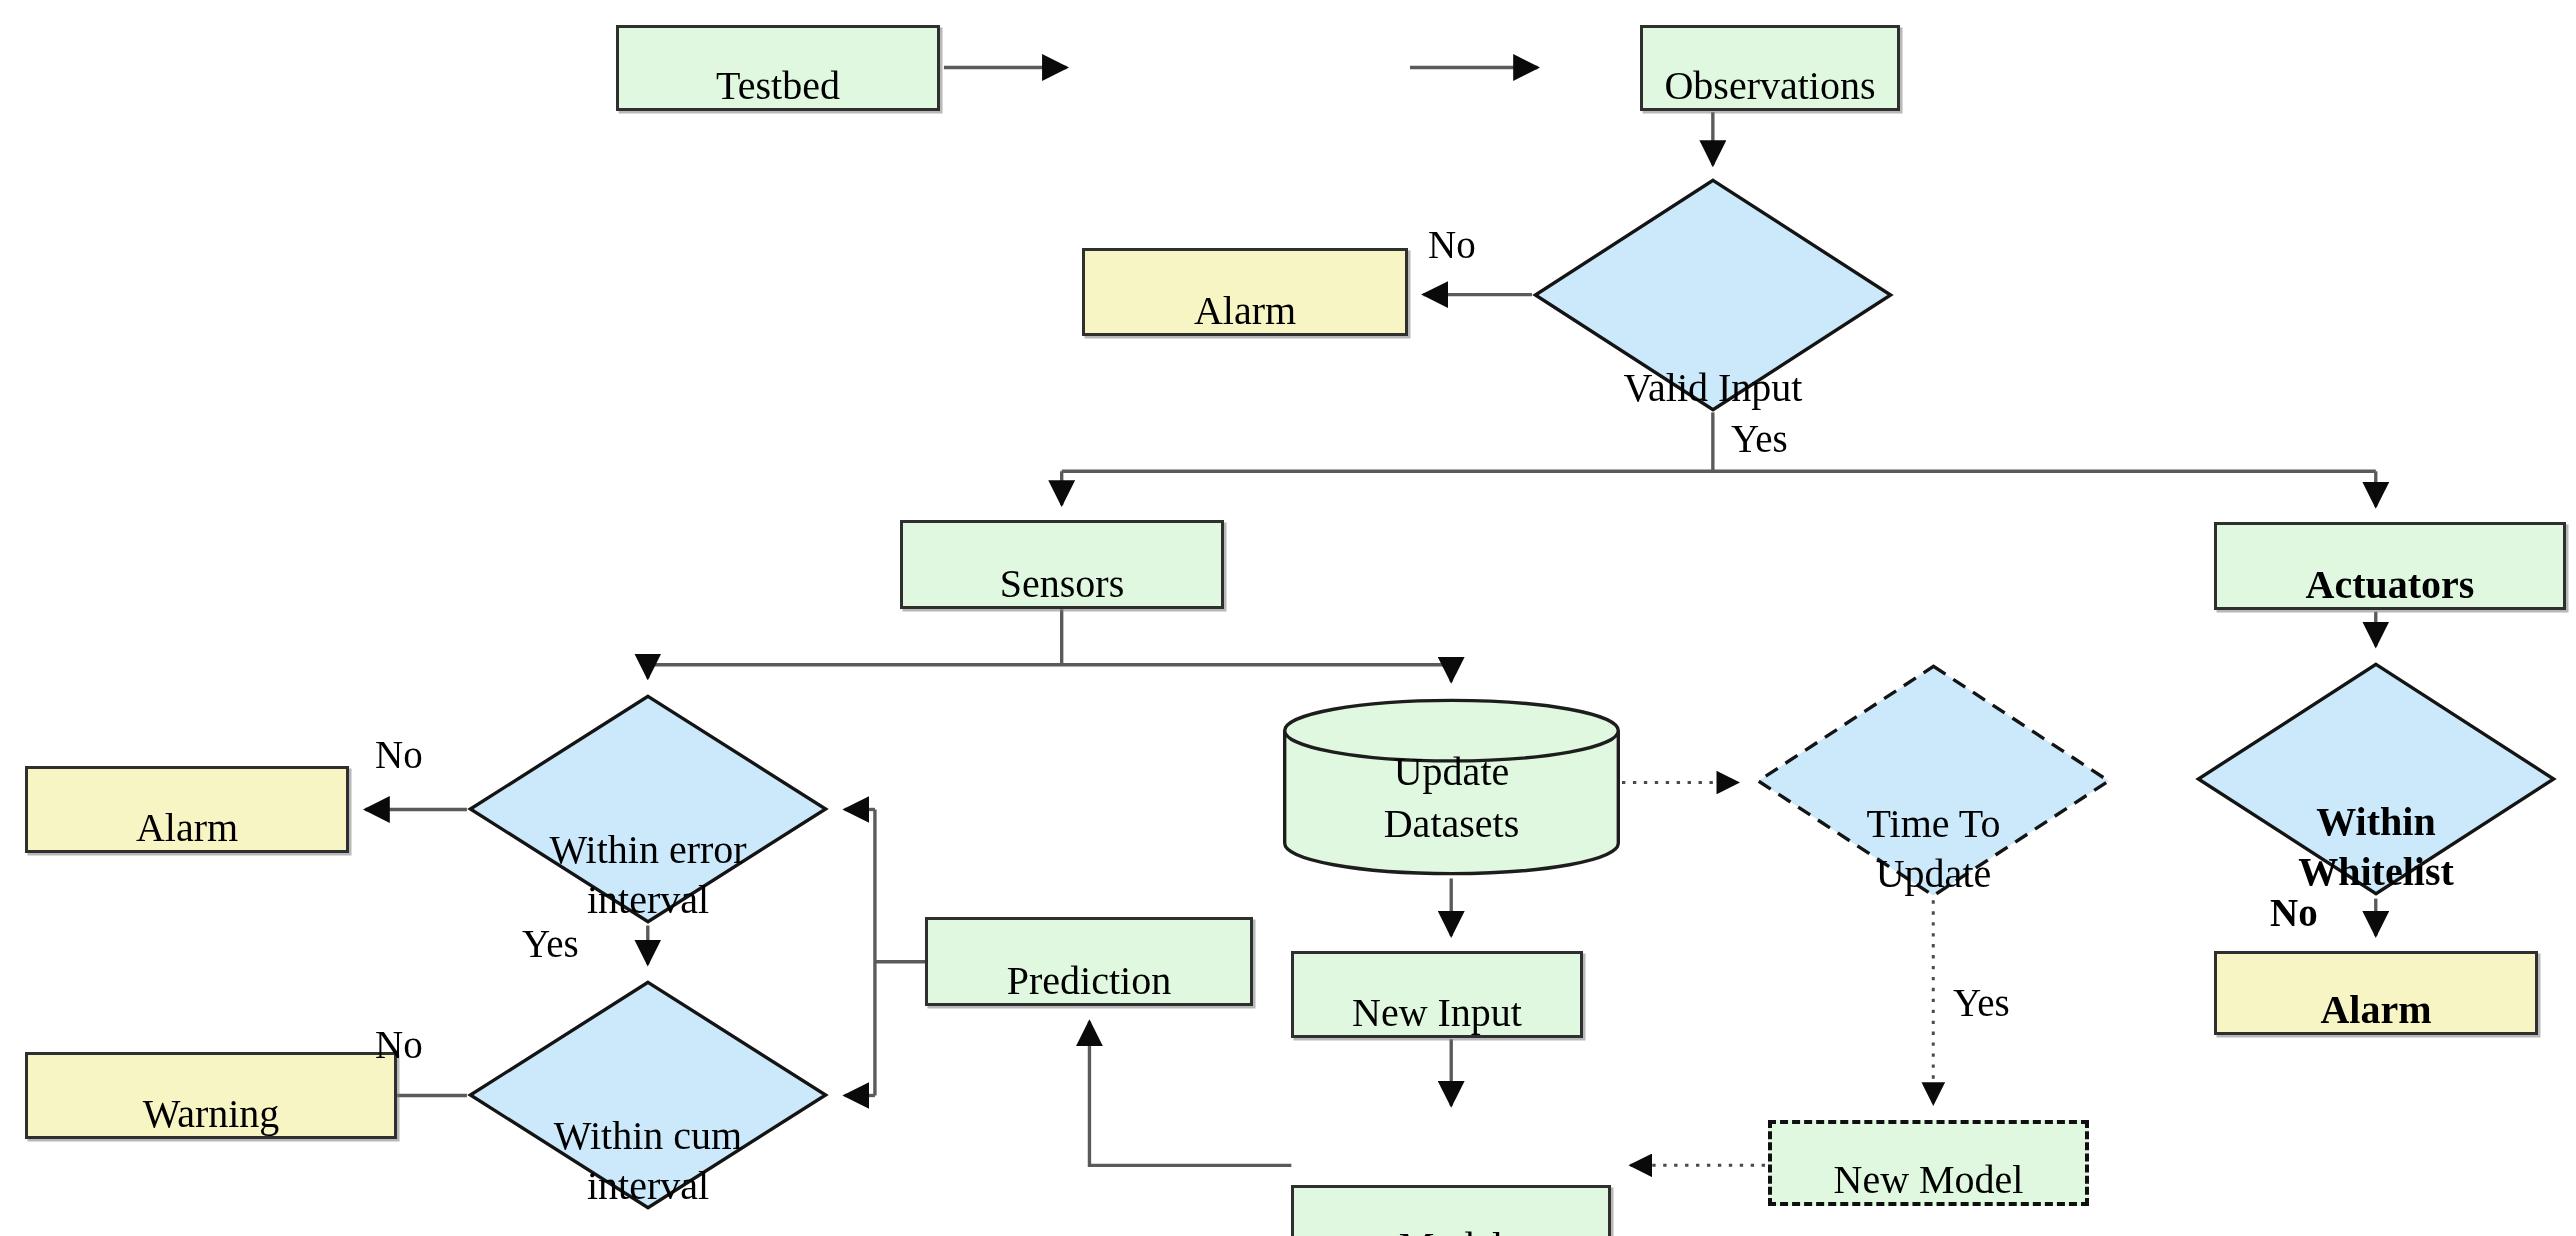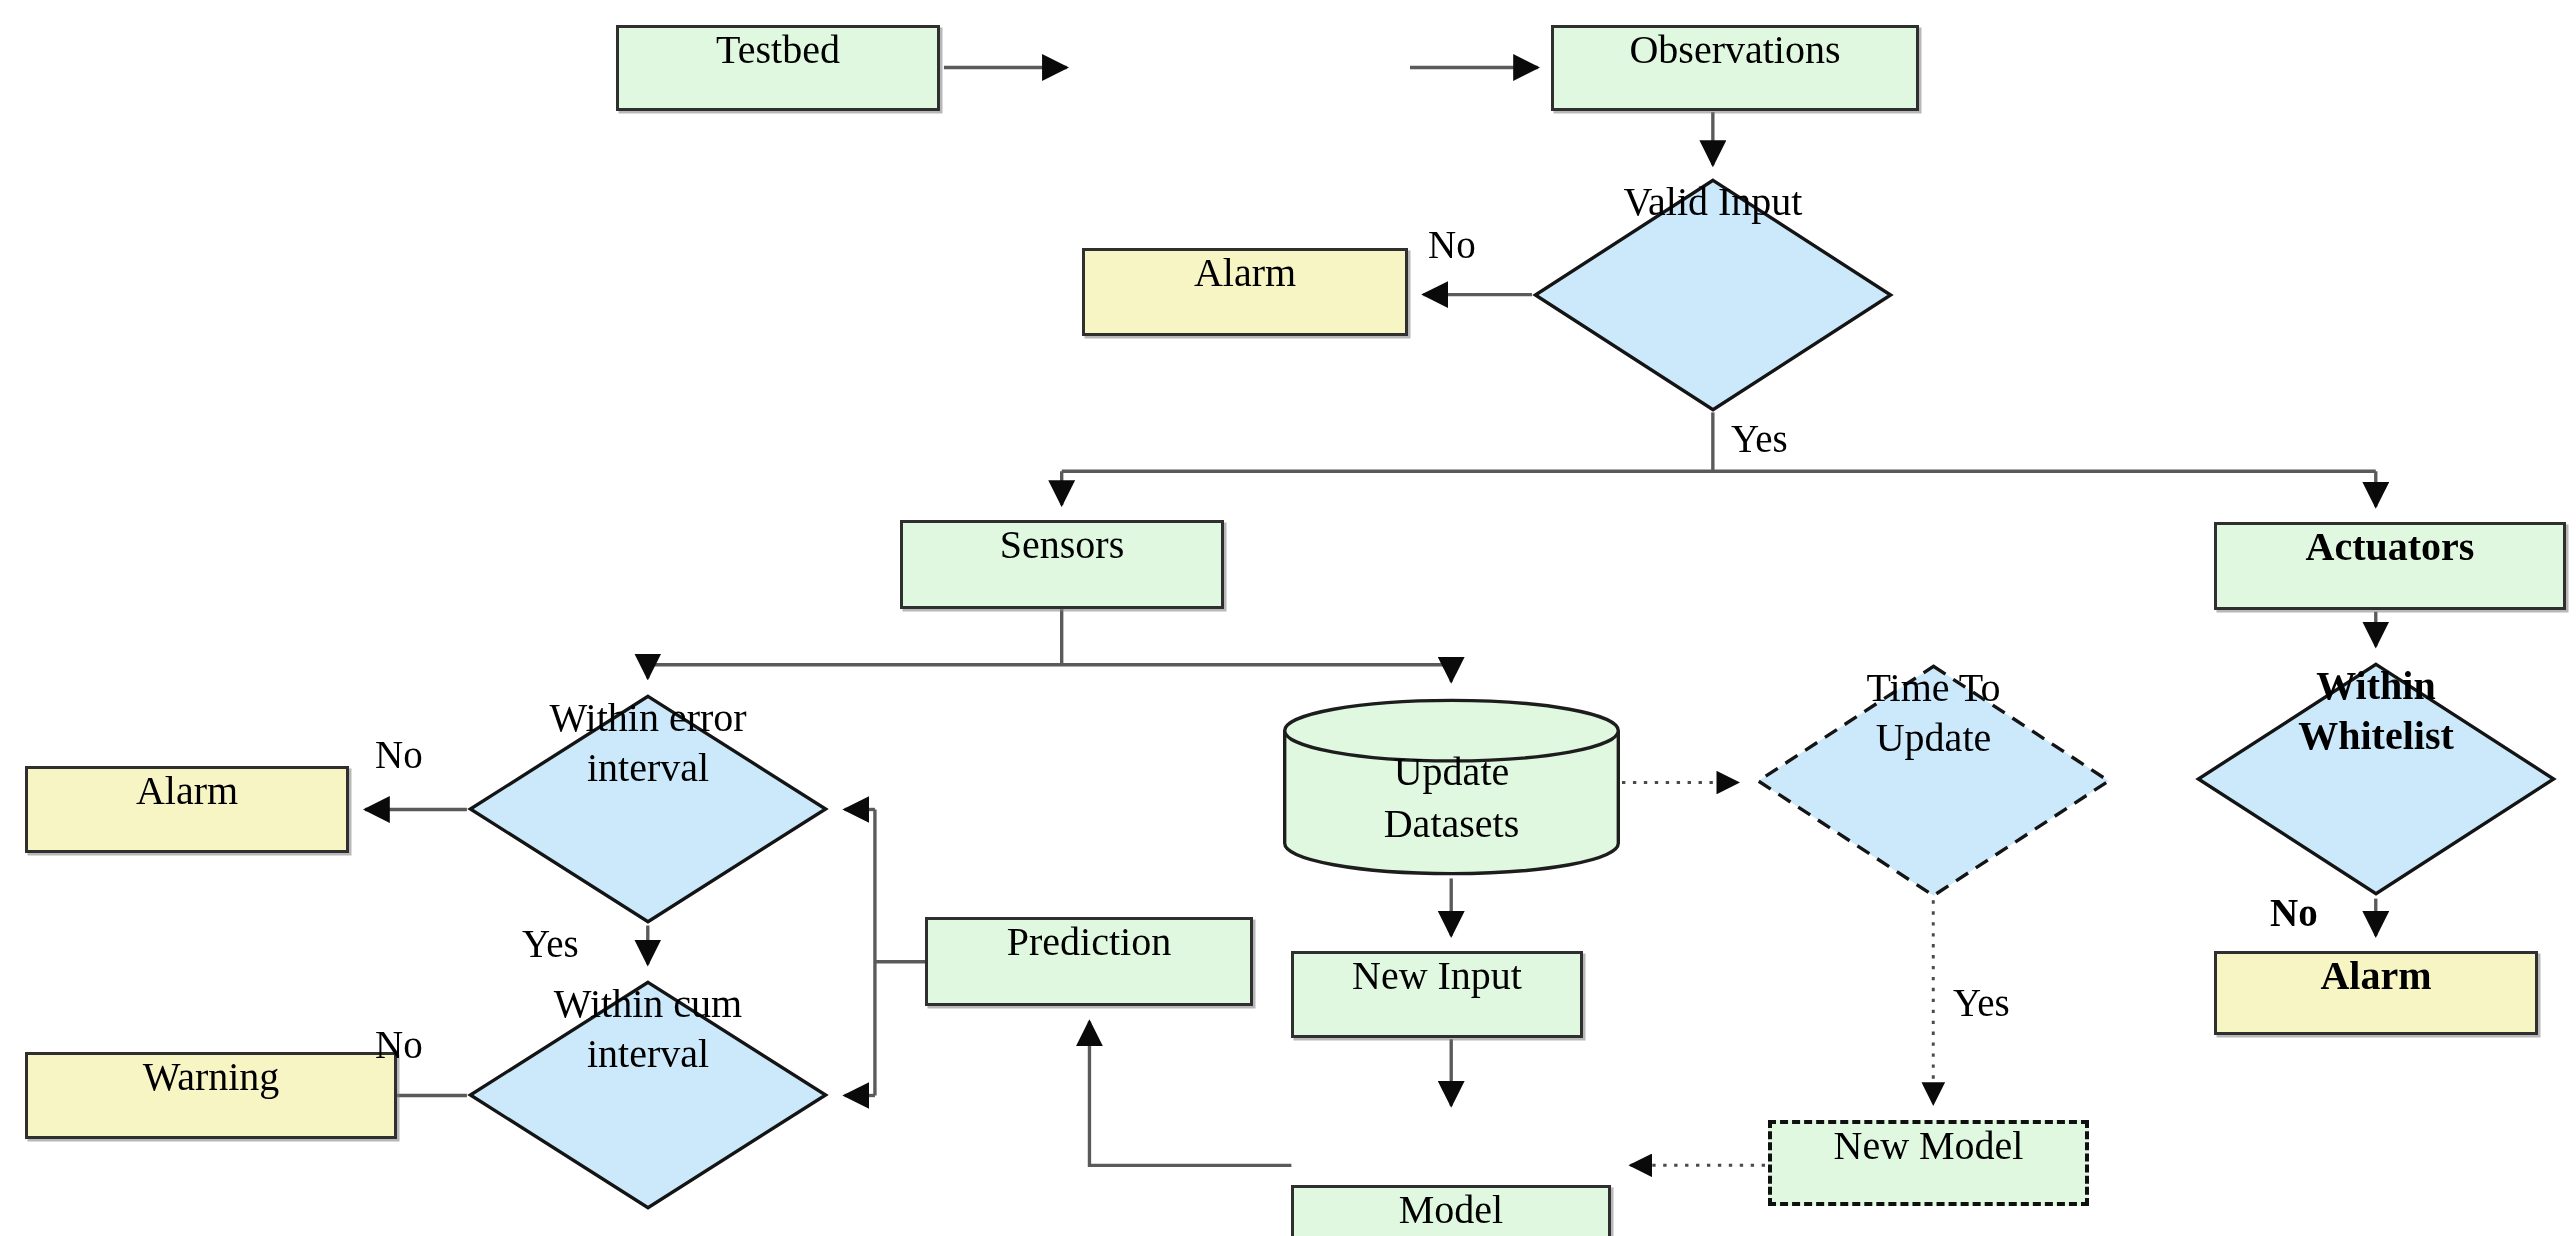--- a/index.html
+++ b/index.html
@@ -7,21 +7,21 @@
     --border:#2f2f2f; --line:#5a5a5a; --arrowhead:#0a0a0a; --background:#ffffff; --text:#000000;
   }
   html,body{margin:0;padding:0;background:var(--background);}
   #canvas{
     position:relative; width:2576px; height:1237px; background:var(--background);
     font-family:"Liberation Serif", serif; color:var(--text); overflow:hidden;
   }
   #wires{position:absolute; left:0; top:0; width:2576px; height:1237px;}
   .ln{stroke:var(--line); stroke-width:4; fill:none;}
   .dot{stroke:#4a4a4a; stroke-width:3.5; fill:none; stroke-dasharray:4 9;}
-  .node{position:absolute; display:flex; align-items:flex-start; justify-content:center; text-align:center;}
+  .node{position:absolute; display:flex; align-items:flex-end; justify-content:center; text-align:center;}
   .box{
     border:3.4px solid var(--border);
     box-shadow:2.5px 2.5px 0 rgba(125,125,125,0.55);
     box-sizing:border-box;
     font-size:40px; line-height:1.1;
   }
   .green{background:var(--process-fill);}
   .yellow{background:var(--terminal-fill);}
   .dashedbox{border:4.2px dashed #101010; box-shadow:none;}
   .bold-label{font-weight:700;}
@@ -82,21 +82,21 @@
     <path class="dot" d="M2298,1070 L2298,1312" marker-end="url(#arr)"></path>
     <path class="dot" d="M2098,1385 L1938,1385" marker-end="url(#arr)"></path>
 
     <path class="ln" d="M2824,727 L2824,768" marker-end="url(#arr)"></path>
     <path class="ln" d="M2824,1068 L2824,1112" marker-end="url(#arr)"></path>
   </svg>
 
   <div class="node box green" style="left:616px;top:25px;width:324px;height:86px">
     <span>Testbed</span>
   </div>
-  <div class="node box green" style="left:1551px;top:25px;width:368px;height:86px">
+  <div class="node box green" style="left:1640px;top:25px;width:260px;height:86px">
     <span>Observations</span>
   </div>
 
   <div class="node diamond" style="left:1532px;top:177px;width:362px;height:236px">
     <svg class="dsvg" viewBox="0 0 430 280" preserveAspectRatio="none">
       <polygon class="dpoly" points="215,4 426,140 215,276 4,140"></polygon>
     </svg>
     <div class="dlabel">
       <span>Valid Input</span>
     </div>

